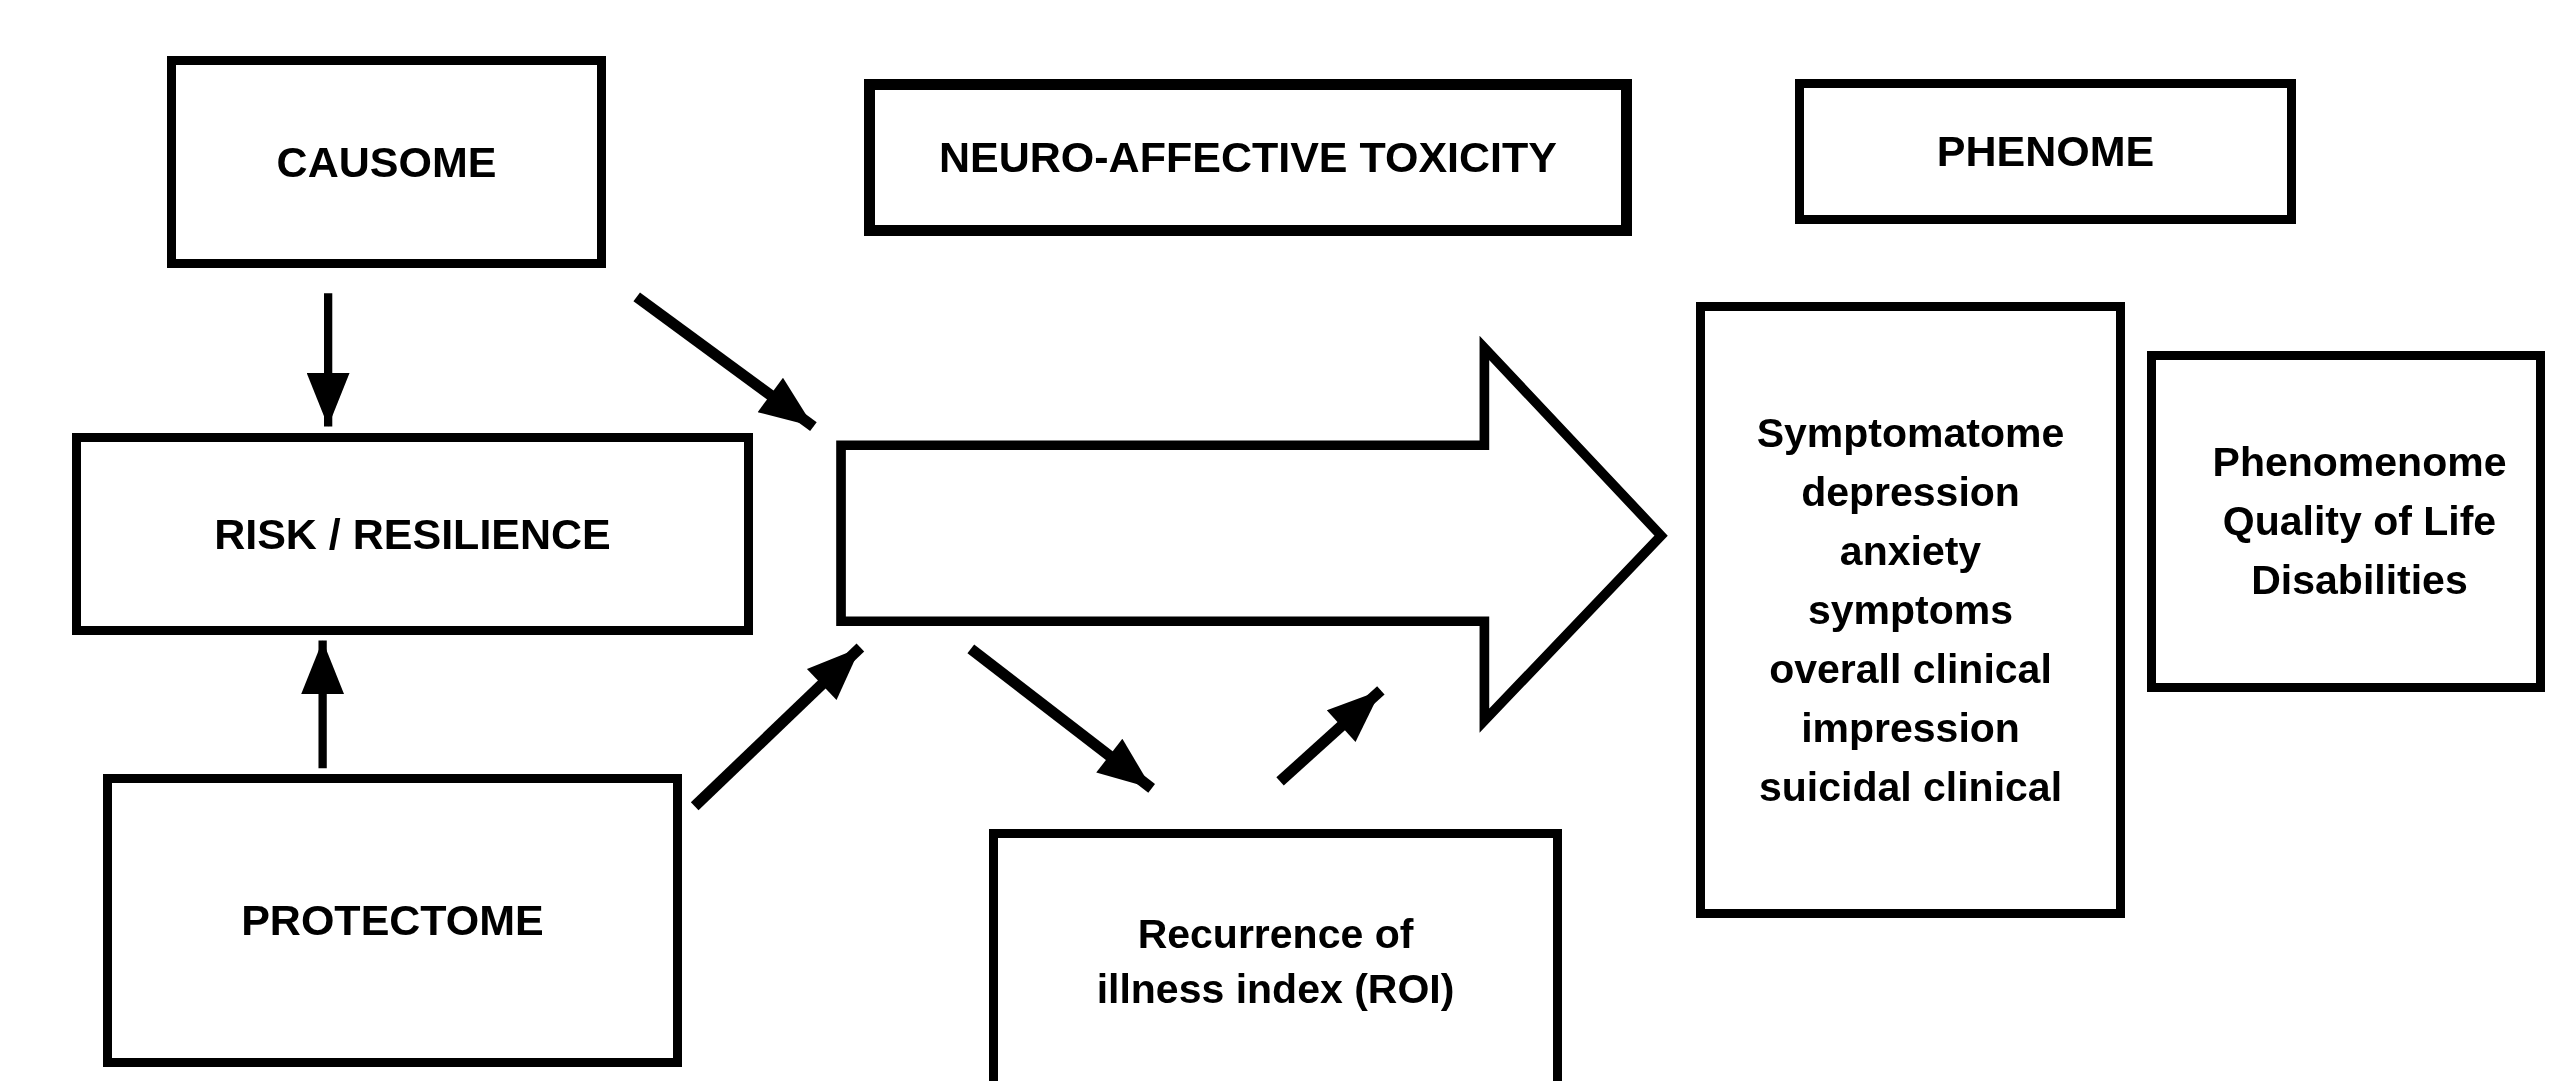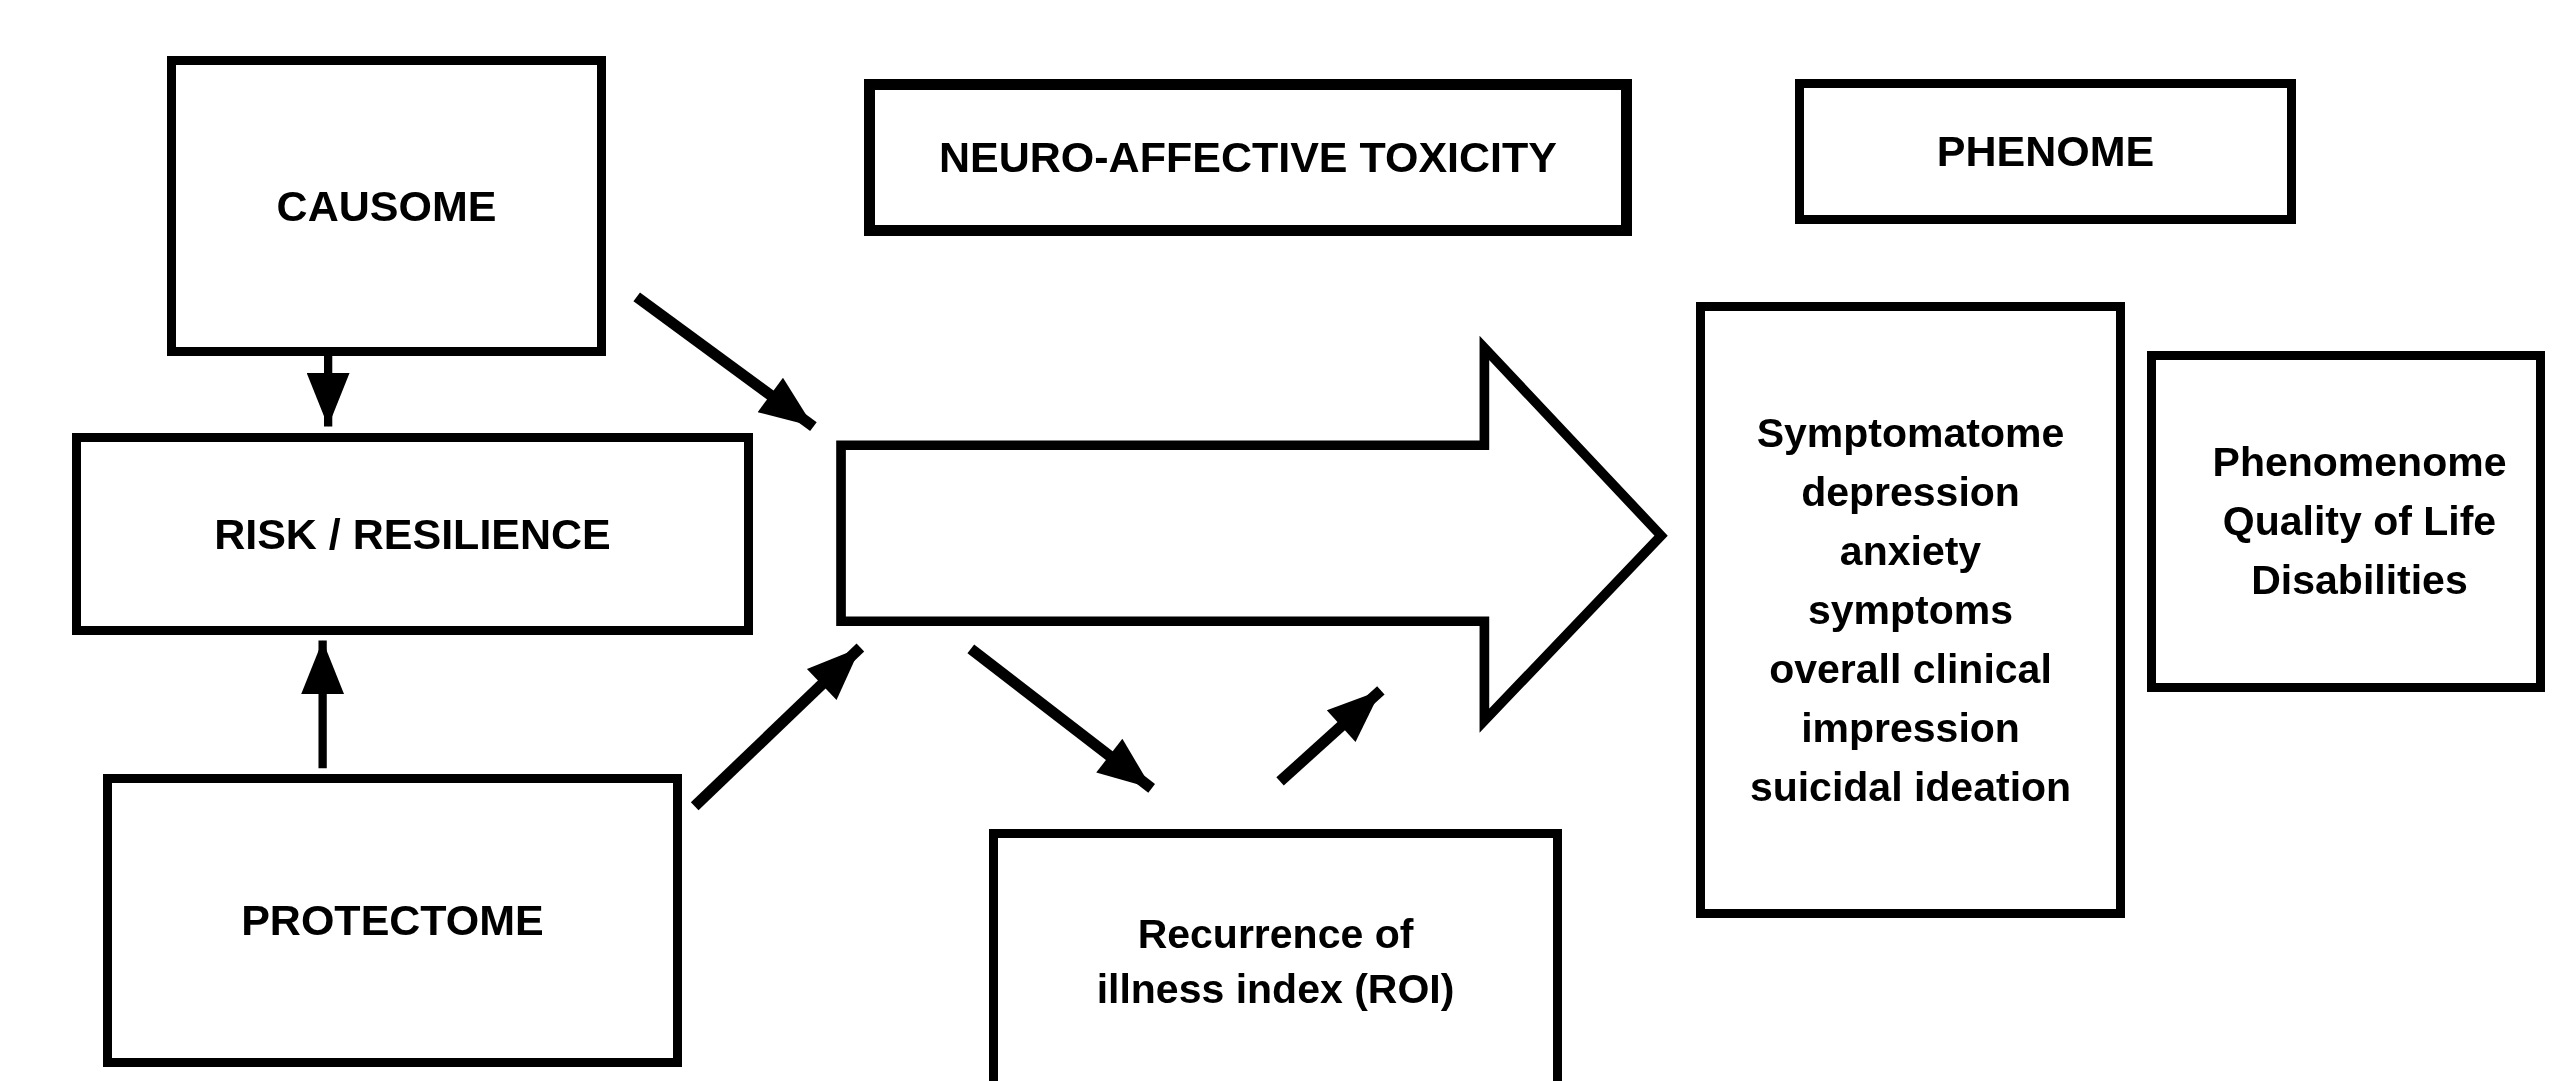--- a/index.html
+++ b/index.html
@@ -39,21 +39,21 @@
     font-size: 43px;
     letter-spacing: 0px;
     white-space: nowrap;
   }
   .mline {
     display: block;
     font-size: 41px;
     line-height: 59px;
     white-space: nowrap;
   }
-  #box-causome      { left: 167px;  top: 56px;   width: 439px;  height: 300px; }
+  #box-causome      { left: 167px;  top: 56px;   width: 439px;  height: 212px; }
   #box-neuro        { left: 864px; top: 79px;  width: 768px; height: 157px; border-width: 11px; }
   #box-phenome      { left: 1795px; top: 79px;  width: 501px;  height: 145px; }
   #box-risk         { left: 72px;  top: 433px;  width: 681px;  height: 202px; }
   #box-protectome   { left: 103px;  top: 774px; width: 579px;  height: 293px; border-width: 9px; }
   #box-roi          { left: 989px; top: 829px; width: 573px;  height: 265px; border-width: 9px; }
   #box-roi .mline   { line-height: 55px; }
   #box-symptomatome { left: 1696px; top: 302px;  width: 429px;  height: 616px; border-width: 9px; }
   #box-phenomenome  { left: 2147px; top: 351px;  width: 398px;  height: 341px; border-width: 9px; padding-left: 27px; }
   #aop-text {
     position: absolute;
@@ -120,21 +120,21 @@
     <span class="mline">illness index (ROI)</span>
   </div>
 
   <div class="dbox" id="box-symptomatome">
     <span class="mline">Symptomatome</span>
     <span class="mline">depression</span>
     <span class="mline">anxiety</span>
     <span class="mline">symptoms</span>
     <span class="mline">overall clinical</span>
     <span class="mline">impression</span>
-    <span class="mline">suicidal ideation</span>
+    <span class="mline">suicidal clinical</span>
   </div>
 
   <div class="dbox" id="box-phenomenome">
     <span class="mline">Phenomenome</span>
     <span class="mline">Quality of Life</span>
     <span class="mline">Disabilities</span>
   </div>
 
 </div>
 

